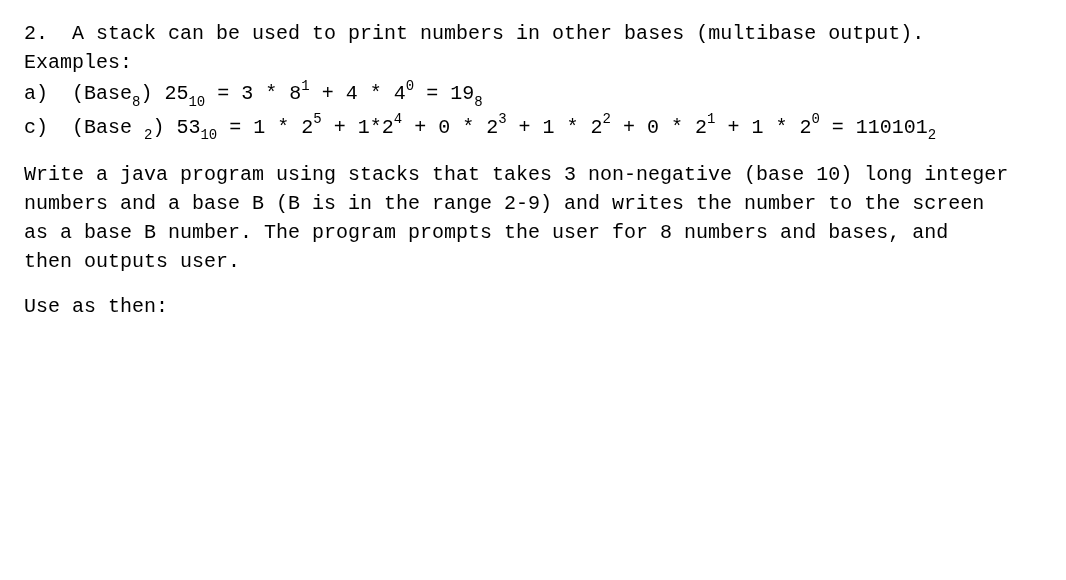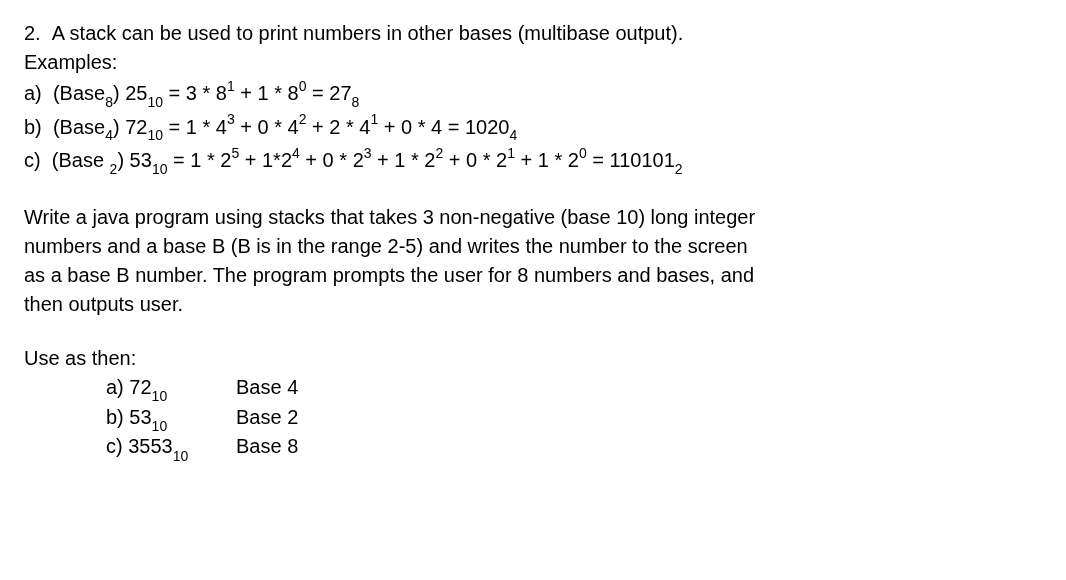--- a/index.html
+++ b/index.html
@@ -21,23 +21,24 @@
     top: 0.15em;
   }
   .sup {
     font-size: 0.7em;
     vertical-align: super;
     position: relative;
     top: -0.1em;
   }
   .para {
     margin: 0 0 2px 0;
+    font-family: Liberation Mono, monospace;
   }
   .block {
-    margin-top: 27px;
+    margin-top: 18px;
   }
   .indent {
     padding-left: 82px;
   }
   .input-row {
     display: flex;
   }
   .input-left {
     width: 130px;
   }
@@ -50,50 +51,33 @@
 
 <div>
 
   <p class="para">
     <span>2.</span>&nbsp;&nbsp;<span>A stack can be used to print numbers in other bases (multibase output).</span>
   </p>
 
   <p class="para">Examples:</p>
 
   <p class="para">
-    <span>a)</span>&nbsp;&nbsp;<span>(Base</span><span class="sub">8</span><span>)  25</span><span class="sub">10</span><span>  =  3 * 8</span><span class="sup">1</span><span>  +  1 * 8</span><span class="sup">0</span><span>  =  27</span><span class="sub">8</span>
+    <span>a)</span>&nbsp;&nbsp;<span>(Base</span><span class="sub">8</span><span>)  25</span><span class="sub">10</span><span>  =  3 * 8</span><span class="sup">1</span><span>  +  4 * 4</span><span class="sup">0</span><span>  =  19</span><span class="sub">8</span>
   </p>
 
-  <p class="para">
-    <span>b)</span>&nbsp;&nbsp;<span>(Base</span><span class="sub">4</span><span>) 72</span><span class="sub">10</span><span> =  1 * 4</span><span class="sup">3</span><span>  + 0 * 4</span><span class="sup">2</span><span>  + 2 * 4</span><span class="sup">1</span><span>  + 0 * 4  =  1020</span><span class="sub">4</span>
-  </p>
 
   <p class="para">
     <span>c)</span>&nbsp;&nbsp;<span>(Base </span><span class="sub">2</span><span>) 53</span><span class="sub">10</span><span> = 1 * 2</span><span class="sup">5</span><span>  +  1*2</span><span class="sup">4</span><span>  + 0 * 2</span><span class="sup">3</span><span>  + 1 * 2</span><span class="sup">2</span><span>  + 0 * 2</span><span class="sup">1</span><span>  + 1 * 2</span><span class="sup">0</span><span> = 110101</span><span class="sub">2</span>
   </p>
 
   <div class="block">
     <p class="para">Write a java program using stacks that takes 3 non-negative (base 10) long integer</p>
-    <p class="para">numbers and a base B (B is in the range 2-5) and writes the number to the screen</p>
+    <p class="para">numbers and a base B (B is in the range 2-9) and writes the number to the screen</p>
     <p class="para">as a base B number. The program prompts the user for 8 numbers and bases, and</p>
     <p class="para">then outputs user.</p>
   </div>
 
   <div class="block">
     <p class="para">Use as then:</p>
 
-    <div class="indent">
-      <div class="input-row">
-        <div class="input-left"><span>a)  72</span><span class="sub">10</span></div>
-        <div class="input-right">Base 4</div>
-      </div>
-      <div class="input-row">
-        <div class="input-left"><span>b)  53</span><span class="sub">10</span></div>
-        <div class="input-right">Base 2</div>
-      </div>
-      <div class="input-row">
-        <div class="input-left"><span>c)  3553</span><span class="sub">10</span></div>
-        <div class="input-right">Base 8</div>
-      </div>
-    </div>
   </div>
 
 </div>
 
 </body></html>

